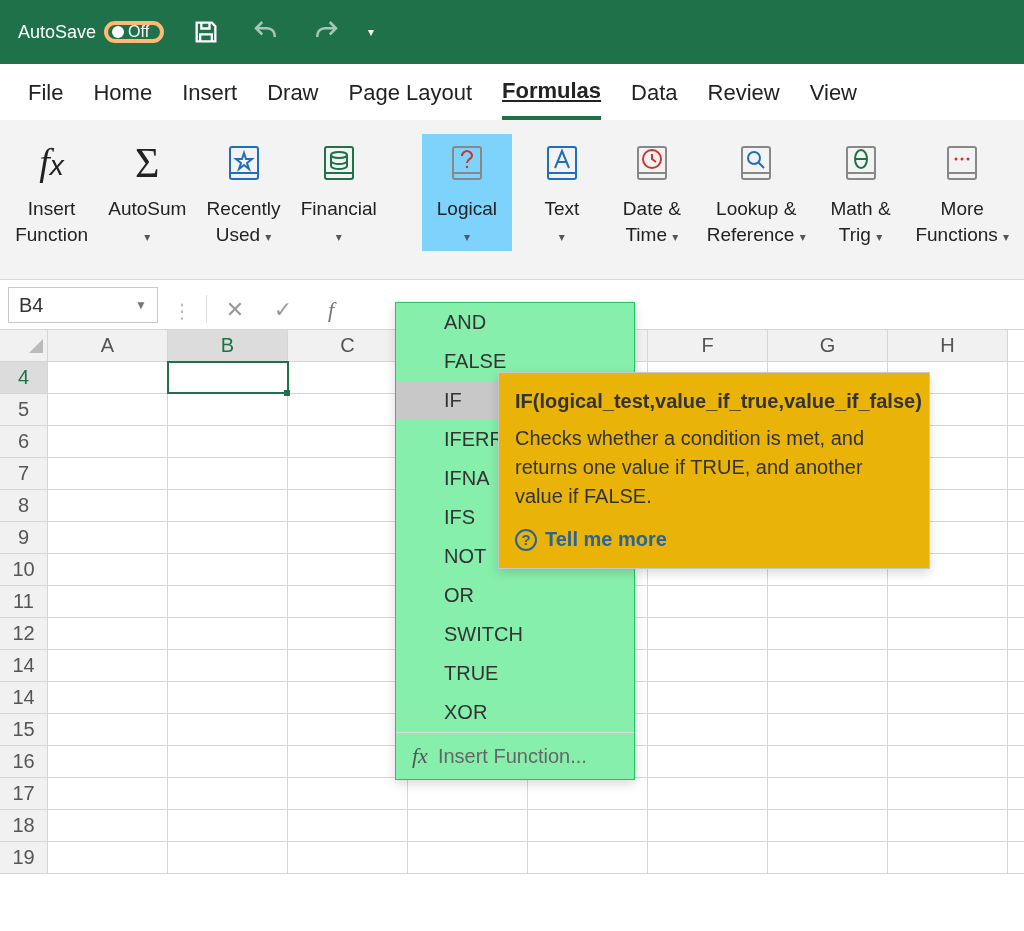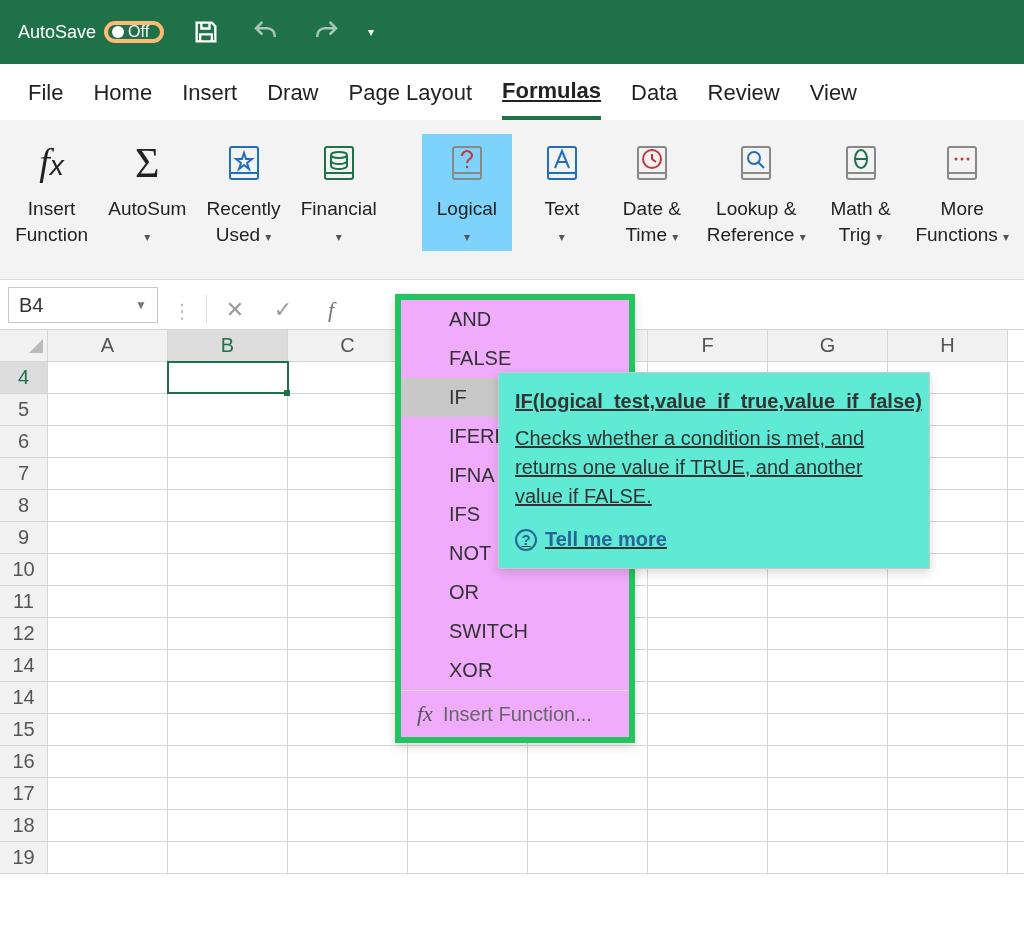--- a/index.html
+++ b/index.html
@@ -84,35 +84,35 @@
   }
   .rh.sel { background:#dcdcdc; color:#1e7149; font-weight:500; }
   .cell { width:120px; border-right:1px solid #d6d6d6; }
   .cell.active { outline:2px solid #1e7149; outline-offset:-1px; position:relative; }
   .cell.active::after{
     content:""; position:absolute; right:-3px; bottom:-3px; width:6px; height:6px; background:#1e7149;
   }
 
   
   .menu {
-    position:absolute; left:395px; top:4px; width:240px; z-index:5;
-    background:#f0abfc; border:6px solid #22c55e; box-shadow:0 4px 10px rgba(0,0,0,0.15);
+    position:absolute; left:395px; top:12px; width:240px; z-index:5;
+    background:#86efac; border:1px solid #22c55e; box-shadow:0 4px 10px rgba(0,0,0,0.15);
     transform: translateY(-40px);
   }
   .mi { padding:8px 16px 8px 48px; font-size:20px; color:#333; cursor:pointer; }
   .mi.sel { background:#c8c8c8; }
   .msep { border-top:1px solid #ddd; }
   .mif { padding:10px 16px; font-size:20px; color:#666; display:flex; gap:10px; align-items:center;}
   .fxg { font-family: "Times New Roman", serif; font-style: italic; font-size:22px; color:#555;}
 
   
   .tip {
     position:absolute; left:498px; top:42px; width:432px; z-index:6;
-    background:#5eead4; border:1px solid #c8c8c8; box-shadow:0 4px 10px rgba(0,0,0,0.15);
-    padding:14px 16px; font-size:20px; color:#333; line-height:1.45;text-decoration:underline;
+    background:#eab308; border:1px solid #c8c8c8; box-shadow:0 4px 10px rgba(0,0,0,0.15);
+    padding:14px 16px; font-size:20px; color:#333; line-height:1.45;
   }
   .tip .sig { font-weight:700; margin-bottom:8px; }
   .tellmore { color:#2a6496; font-weight:600; display:flex; align-items:center; gap:8px; margin-top:14px;}
   .qcircle { width:22px; height:22px; border:2px solid #2a6496; border-radius:50%; display:flex; align-items:center; justify-content:center; font-size:15px; color:#2a6496;}
 
   
   .stage { position:relative; }
 </style>
 </head>
 <body>
@@ -480,20 +480,21 @@
   <div class="menu">
     <div class="mi">AND</div>
     <div class="mi">FALSE</div>
     <div class="mi sel">IF</div>
     <div class="mi">IFERROR</div>
     <div class="mi">IFNA</div>
     <div class="mi">IFS</div>
     <div class="mi">NOT</div>
     <div class="mi">OR</div>
     <div class="mi">SWITCH</div>
+    <div class="mi">TRUE</div>
     <div class="mi">XOR</div>
     <div class="msep"></div>
     <div class="mif">
       <span class="fxg">fx</span>
       <span>Insert Function...</span>
     </div>
   </div>
 
   <div class="tip">
     <div class="sig">IF(logical_test,value_if_true,value_if_false)</div>

